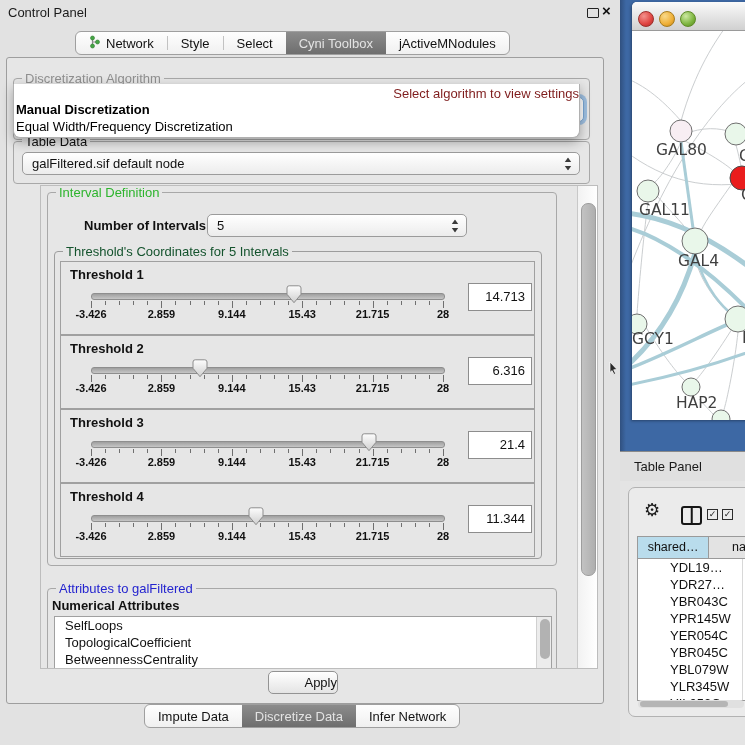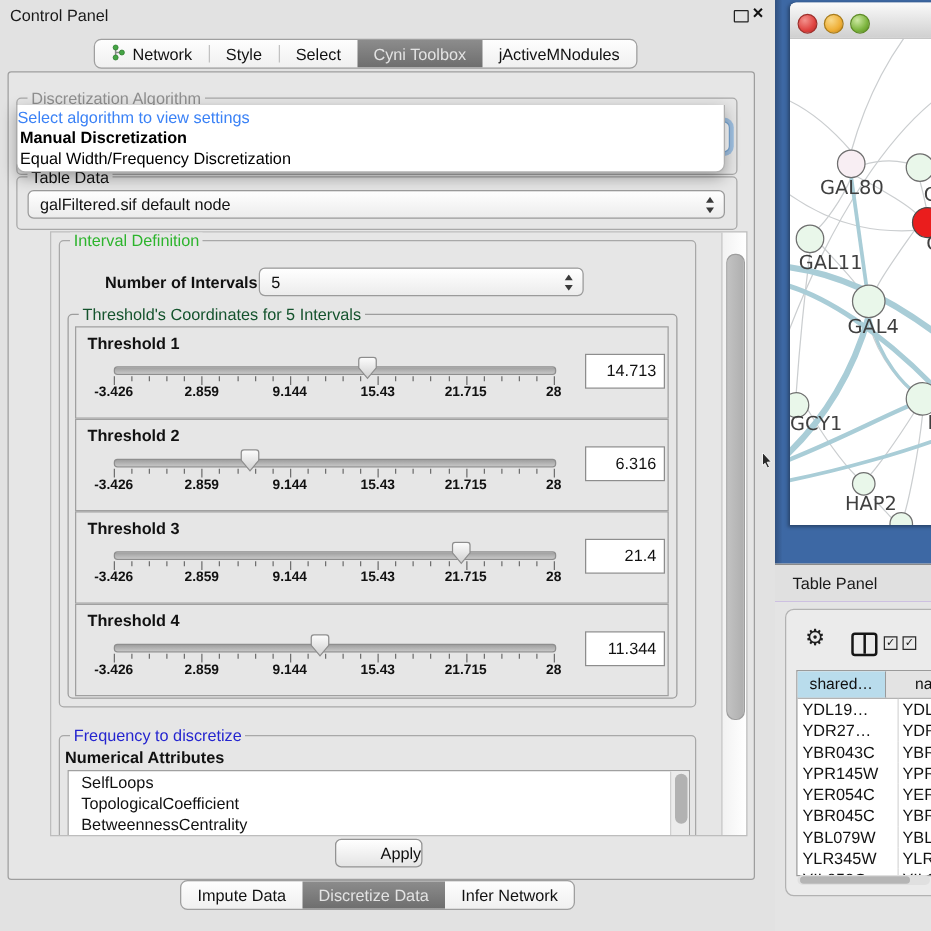--- a/index.html
+++ b/index.html
@@ -27,21 +27,21 @@
   .gtitle{position:absolute;top:-8px;left:8px;background:#e6e6e6;padding:0 3px;font-size:13px;white-space:nowrap;}
 
   
   .combo{position:absolute;background:linear-gradient(#ffffff,#ececec);border:1px solid #9b9b9b;
     border-radius:5px;display:flex;align-items:center;padding:0 9px;font-size:13px;color:#111;}
   .combo .arrows{position:absolute;right:7px;top:50%;transform:translateY(-50%);line-height:0;}
 
   
   .popup{left:13px;top:84px;width:565px;height:53px;background:#fff;border:1px solid #b0b0b0;border-top:none;
     border-radius:0 0 7px 7px;box-shadow:0 4px 12px rgba(0,0,0,.32);z-index:60;}
-  .popup-ph{text-align:left;color:#3b82f6;font-size:13px;height:16px;padding-top:2px;overflow:hidden;}
+  .popup-ph{text-align:right;color:#7f1d1d;font-size:13px;height:16px;padding-top:2px;overflow:hidden;}
   .popup-item{font-size:13px;padding:0 2px;height:17px;color:#000;white-space:nowrap;}
   .popup-item.bold{font-weight:bold;}
   .focus-combo{left:22px;top:97px;width:560px;height:23px;border-radius:5px;background:#fff;
     border:1px solid #7aa7d4;box-shadow:0 0 0 3px rgba(110,165,220,.6);}
 
   
   .scrollpane{left:40px;top:185px;width:556px;height:482px;border:1px solid #bdbdbd;background:#e6e6e6;overflow:hidden;}
   .vsb{position:absolute;right:0;top:0;width:19px;height:100%;
     background:linear-gradient(to right,#f2f2f2,#ffffff);border-left:1px solid #c8c8c8;}
   .vsb-thumb{position:absolute;left:3px;width:13px;background:linear-gradient(to right,#c2c2c2,#aFaFaF);
@@ -84,21 +84,21 @@
   .tp-panel{left:628px;top:487px;width:130px;height:228px;border:1px solid #b2b2b2;border-radius:7px;background:#ebebeb;}
   .gear{left:644px;top:501px;font-size:18px;color:#1d1d1d;line-height:18px;}
   .colicon{left:681px;top:506px;width:17px;height:15px;border:2.5px solid #161616;border-radius:3px;}
   .colicon div{position:absolute;left:50%;top:0;width:2.5px;height:100%;background:#161616;transform:translateX(-50%);}
   .chk{position:absolute;top:509px;width:9px;height:9px;border:1.5px solid #2c2c2c;font-size:9px;line-height:9px;text-align:center;color:#1a1a1a;}
   .tp-table{left:637px;top:536px;width:108px;height:163px;border:1px solid #9a9a9a;background:#fff;overflow:hidden;}
   .tp-hrow{display:flex;height:21px;border-bottom:1px solid #9a9a9a;}
   .tp-h1{width:76px;background:#b9dcec;border-right:1px solid #9a9a9a;text-align:center;font-size:12.5px;line-height:21px;}
   .tp-h2{flex:1;background:#e3e3e3;font-size:12.5px;line-height:21px;padding-left:23px;text-align:right;}
   .tp-row{display:flex;height:17px;}
-  .tp-c1{width:76px;border-right:1px solid #d8d8d8;padding-left:4px;font-size:13px;line-height:17px;white-space:nowrap;overflow:hidden;}
+  .tp-c1{width:76px;border-right:1px solid #d8d8d8;padding-left:4px;font-size:13px;line-height:17px;white-space:nowrap;overflow:hidden;margin-left:28px;}
   .tp-c2{flex:1;padding-left:3px;font-size:13px;line-height:17px;white-space:nowrap;overflow:hidden;}
   .tp-hsb{left:638px;top:700px;width:106px;height:8px;background:#e0e0e0;border-radius:4px;}
   .tp-hsb div{position:absolute;left:2px;top:1px;width:88px;height:6px;background:#b5b5b5;border-radius:3px;}
 </style>
 </head>
 <body>
 
 <div class="screen">
 
   <div class="abs cp-title">Control Panel</div>
@@ -368,21 +368,21 @@
                   </defs>
                   <path d="M3.2 0.8 h9.6 q2.2 0 2.2 2.2 v6.3 l-7 8.4 l-7 -8.4 v-6.3 q0 -2.2 2.2 -2.2 z" fill="url(#tg3)" stroke="#8d8d8d" stroke-width="1"></path>
                 </svg></div>
               <div class="th-value">11.344</div>
             </div>
           </div>
       </div>
     </div>
 
     <div class="group" style="left:6px;top:402px;width:508px;height:90px;">
-      <span class="gtitle" style="color:#2424cf;">Frequency to discretize</span>
+      <span class="gtitle" style="color:#2424cf;">Attributes to galFiltered</span>
       <div class="abs" style="left:4px;top:9px;font-weight:bold;">Numerical Attributes</div>
       <div class="attr-list" style="left:6px;top:27px;width:496px;height:55px;" id="attrList">
         <div class="list-vsb">
             <div class="list-thumb"></div>
           </div>
       <div class="attr-item">SelfLoops</div>
           <div class="attr-item">TopologicalCoefficient</div>
           <div class="attr-item">BetweennessCentrality</div>
         </div>
     </div>

